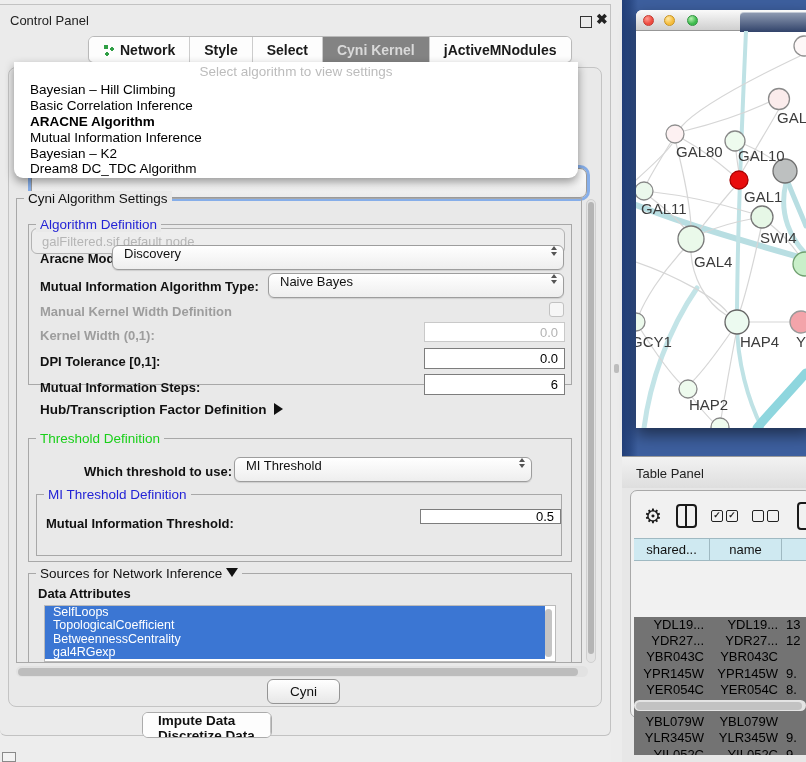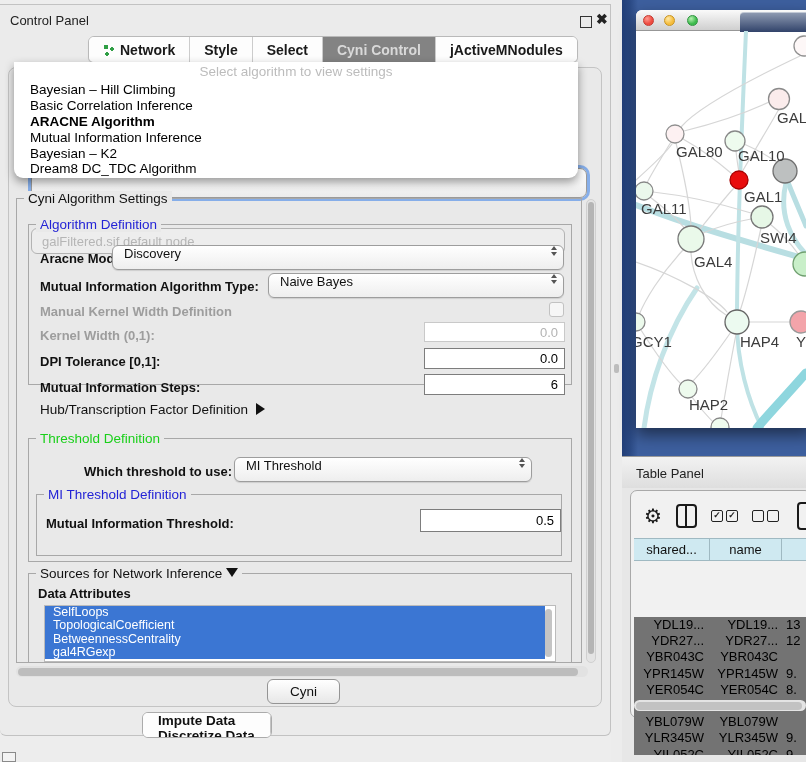--- a/index.html
+++ b/index.html
@@ -42,21 +42,21 @@
   .popup .ph{height:20px;line-height:20px;text-align:center;color:#bcbcbc;font-size:13.5px;}
   .popup .itm{height:15.9px;line-height:15.9px;padding-left:16px;font-size:13.5px;color:#000;}
   .popup .itm.bold{font-weight:bold;}
   
   .grp{position:absolute;border:1px solid #a8a8a8;box-sizing:border-box;}
   .grp .legend{position:absolute;top:-8px;left:7px;background:#e9e9e9;padding:0 4px;
                font-size:13.5px;white-space:nowrap;}
   .leg-blue{color:#2323d6;} .leg-green{color:#19cf19;} .leg-black{color:#111;}
   .lbl{position:absolute;font-size:13px;font-weight:bold;color:#111;white-space:nowrap;}
   .lbl.dis{color:#9d9d9d;}
-  .lbl.plain{font-weight:normal;font-size:13.5px;}
+  .lbl.plain{font-weight:bold;font-size:13.5px;}
   .combo{position:absolute;display:flex;align-items:flex-start;background:linear-gradient(#ffffff,#eeeeee);
          border:1px solid #9d9d9d;border-radius:6px;font-size:13px;padding-left:11px;
          box-sizing:border-box;box-shadow:0 1px 1px rgba(0,0,0,.12);}
   .stepper{margin-left:auto;margin-right:6px;display:flex;flex-direction:column;gap:2px;align-items:center;}
   .stepper i{width:0;height:0;border-left:3.5px solid transparent;border-right:3.5px solid transparent;}
   .stepper .up{border-bottom:4px solid #555;} .stepper .dn{border-top:4px solid #555;}
   .fld{position:absolute;background:#fff;border:1px solid #7d7d7d;font-size:13px;color:#000;
        display:flex;align-items:center;justify-content:flex-end;padding-right:6px;box-sizing:border-box;}
   .fld.dis{border-color:#c9c9c9;color:#b3b3b3;}
   .chk{position:absolute;width:13px;height:13px;border:1px solid #c2c2c2;border-radius:3px;background:#f6f6f6;}
@@ -147,21 +147,21 @@
           <span class="net-ico"></span>
           <span>Network</span>
         </div>
         <div class="tab">
           <span>Style</span>
         </div>
         <div class="tab">
           <span>Select</span>
         </div>
         <div class="tab sel">
-          <span>Cyni Control</span>
+          <span>Cyni Kernel</span>
         </div>
         <div class="tab">
           <span>jActiveMNodules</span>
         </div>
       </div>
 
     <div class="subpanel">
       <div class="ghost-combo1"></div>
       <div class="ghost-combo2">
         <span>galFiltered.sif default node</span>
@@ -241,21 +241,21 @@
       <span class="stepper">
           <i class="up"></i>
           <i class="dn"></i>
         </span>
     </div>
 
     <div class="grp" style="left:36px;top:489px;width:526px;height:62px;">
       <span class="legend leg-blue">MI Threshold Definition</span>
     </div>
     <div class="lbl" style="left:46px;top:511px;">Mutual Information Threshold:</div>
-    <div class="fld" style="left:420px;top:504px;width:141px;height:23px;">
+    <div class="fld" style="left:420px;top:504px;width:141px;height:15px;">
       <span>0.5</span>
     </div>
 
     <div class="grp" style="left:28px;top:568px;width:544px;height:90px;border-bottom:none;">
       <span class="legend leg-black">
         <span>Sources for Network Inference</span>
         <span class="tri-d"></span>
       </span>
     </div>
     <div class="lbl" style="left:38px;top:581px;">Data Attributes</div>

